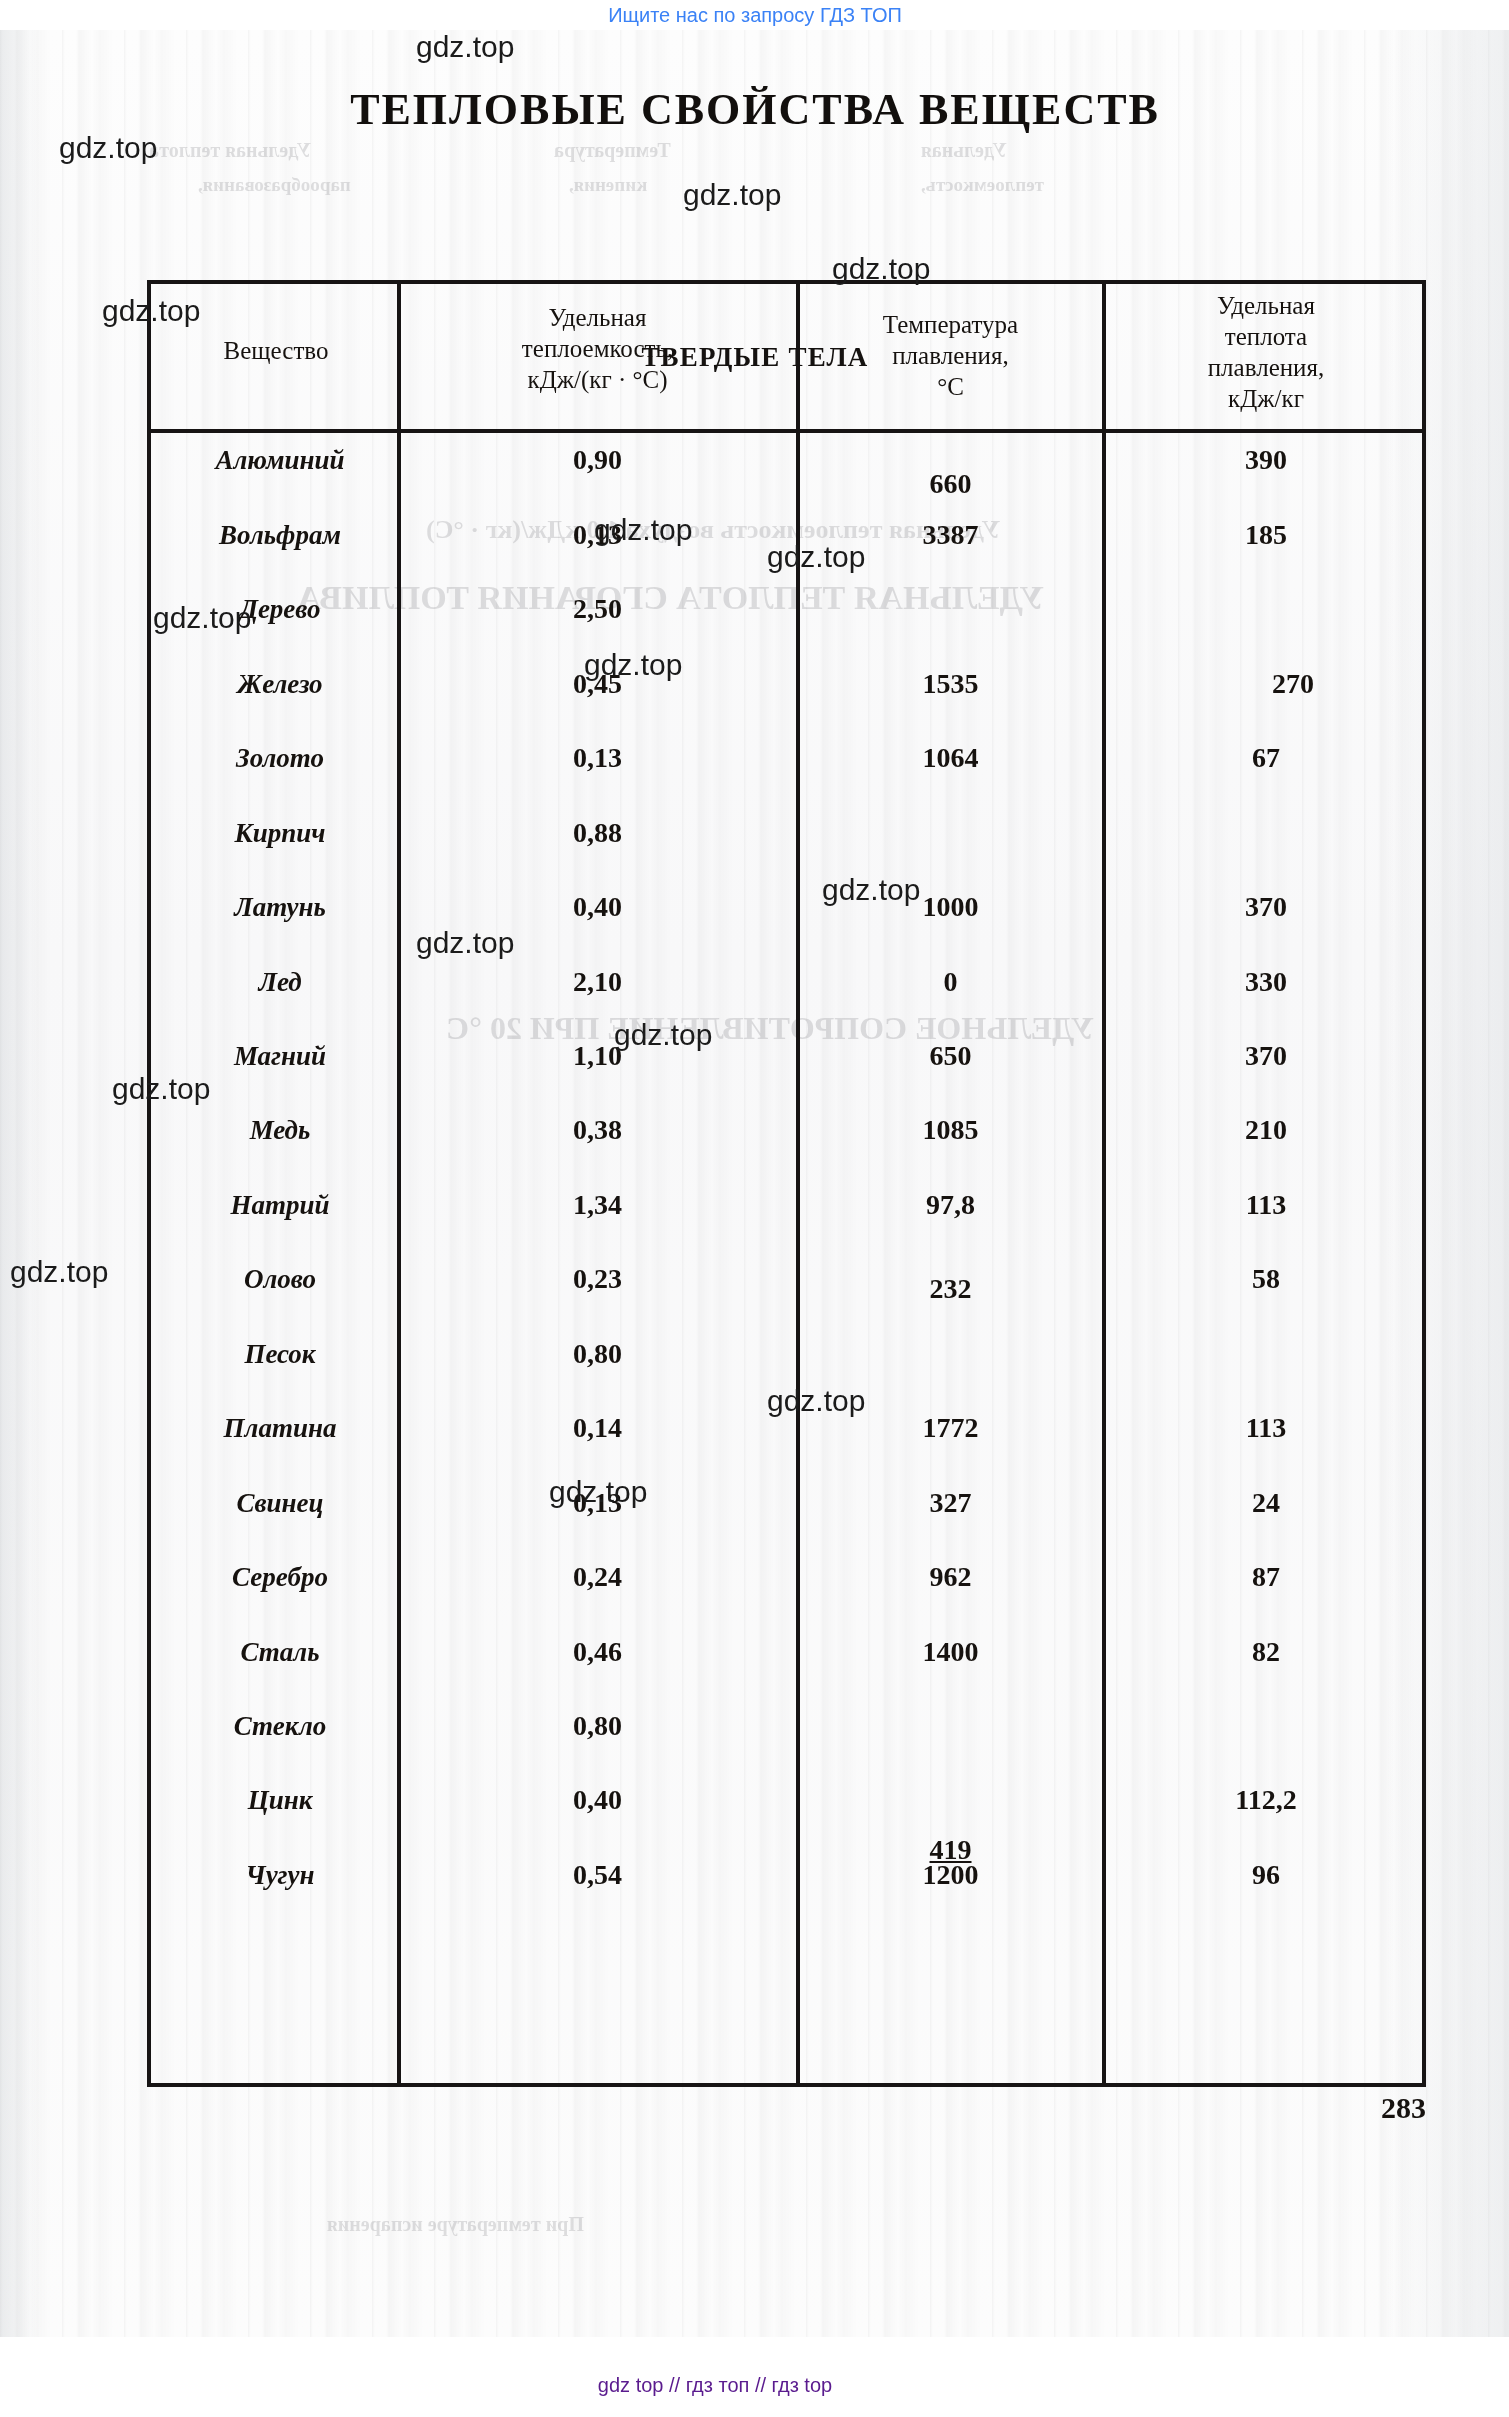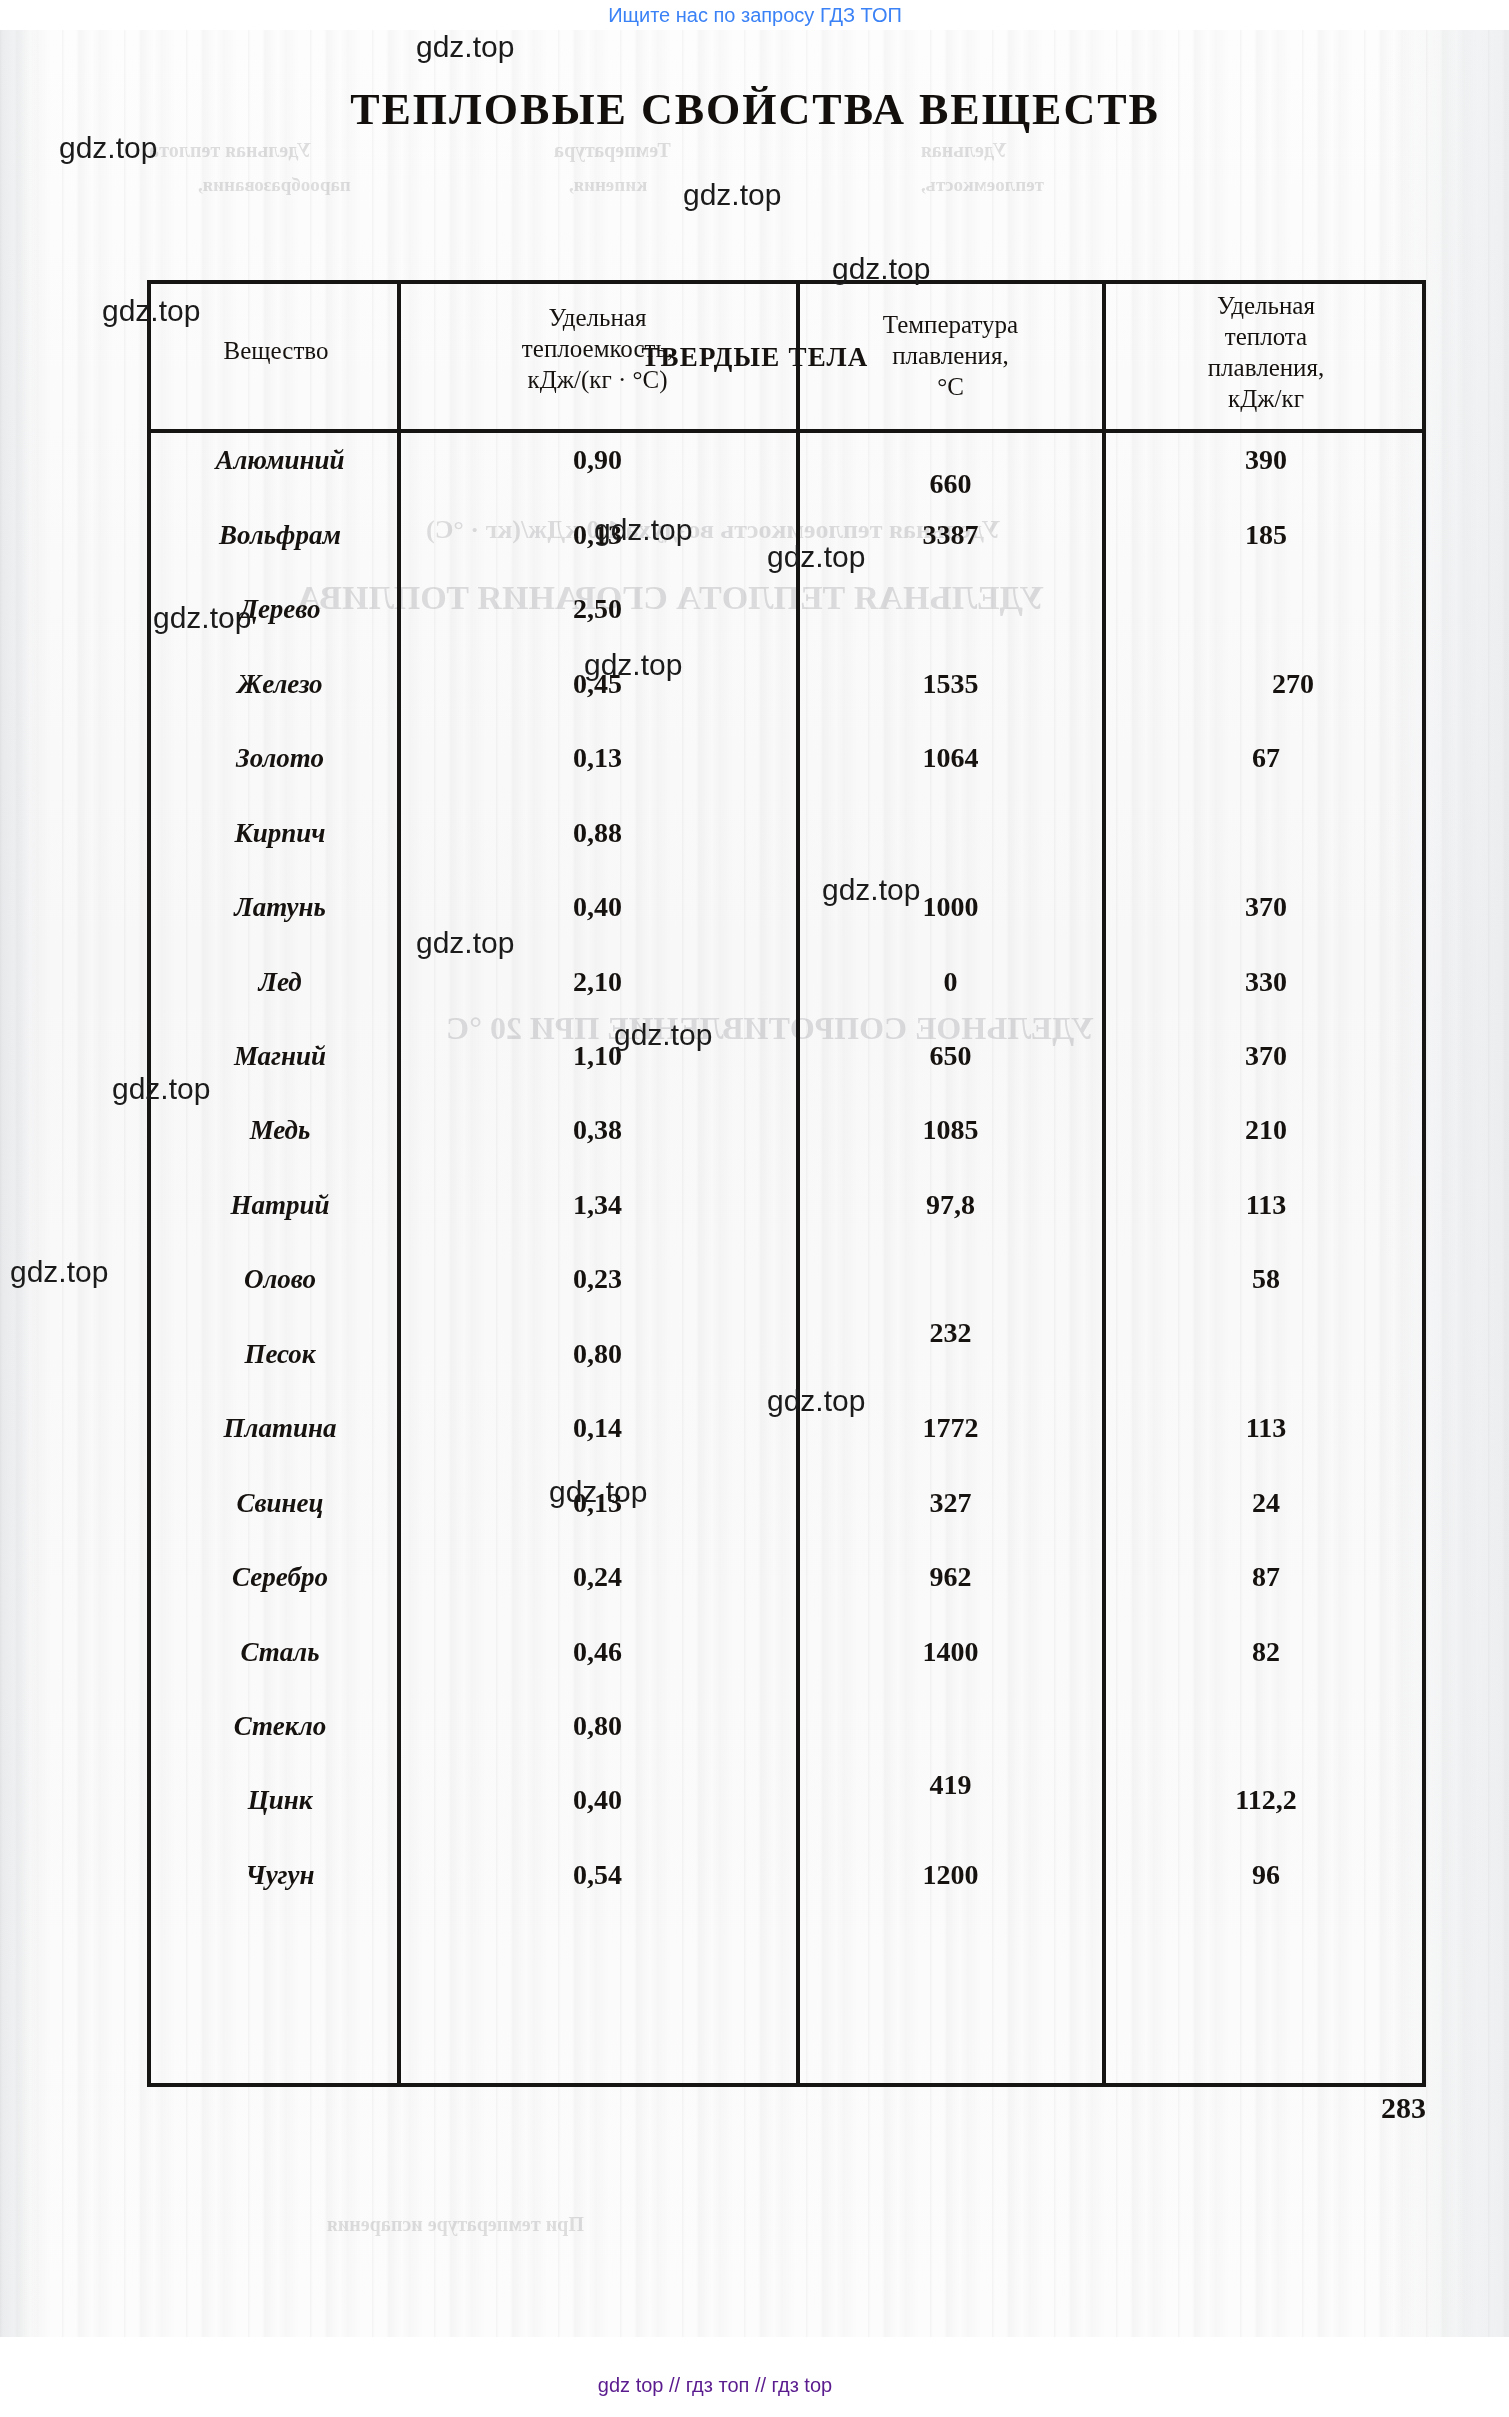--- a/index.html
+++ b/index.html
@@ -241,21 +241,21 @@
       <div class="cell rowtext c-name" style="top: 831px;">Медь</div>
       <div class="cell rowval c-cap" style="top: 831px;">0,38</div>
       <div class="cell rowval c-melt" style="top: 831px;">1085</div>
       <div class="cell rowval c-heat" style="top: 831px;">210</div>
       <div class="cell rowtext c-name" style="top: 906px;">Натрий</div>
       <div class="cell rowval c-cap" style="top: 906px;">1,34</div>
       <div class="cell rowval c-melt" style="top: 906px;">97,8</div>
       <div class="cell rowval c-heat" style="top: 906px;">113</div>
       <div class="cell rowtext c-name" style="top: 980px;">Олово</div>
       <div class="cell rowval c-cap" style="top: 980px;">0,23</div>
-      <div class="cell rowval c-melt" style="top: 1034px;">232</div>
+      <div class="cell rowval c-melt" style="top: 990px;">232</div>
       <div class="cell rowval c-heat" style="top: 980px;">58</div>
       <div class="cell rowtext c-name" style="top: 1055px;">Песок</div>
       <div class="cell rowval c-cap" style="top: 1055px;">0,80</div>
       <div class="cell rowtext c-name" style="top: 1129px;">Платина</div>
       <div class="cell rowval c-cap" style="top: 1129px;">0,14</div>
       <div class="cell rowval c-melt" style="top: 1129px;">1772</div>
       <div class="cell rowval c-heat" style="top: 1129px;">113</div>
       <div class="cell rowtext c-name" style="top: 1204px;">Свинец</div>
       <div class="cell rowval c-cap" style="top: 1204px;">0,13</div>
       <div class="cell rowval c-melt" style="top: 1204px;">327</div>
@@ -265,21 +265,21 @@
       <div class="cell rowval c-melt" style="top: 1278px;">962</div>
       <div class="cell rowval c-heat" style="top: 1278px;">87</div>
       <div class="cell rowtext c-name" style="top: 1353px;">Сталь</div>
       <div class="cell rowval c-cap" style="top: 1353px;">0,46</div>
       <div class="cell rowval c-melt" style="top: 1353px;">1400</div>
       <div class="cell rowval c-heat" style="top: 1353px;">82</div>
       <div class="cell rowtext c-name" style="top: 1427px;">Стекло</div>
       <div class="cell rowval c-cap" style="top: 1427px;">0,80</div>
       <div class="cell rowtext c-name" style="top: 1501px;">Цинк</div>
       <div class="cell rowval c-cap" style="top: 1501px;">0,40</div>
-      <div class="cell rowval c-melt" style="top: 1486px;">419</div>
+      <div class="cell rowval c-melt" style="top: 1551px; text-decoration: underline;">419</div>
       <div class="cell rowval c-heat" style="top: 1501px;">112,2</div>
       <div class="cell rowtext c-name" style="top: 1576px;">Чугун</div>
       <div class="cell rowval c-cap" style="top: 1576px;">0,54</div>
       <div class="cell rowval c-melt" style="top: 1576px;">1200</div>
       <div class="cell rowval c-heat" style="top: 1576px;">96</div>
     </div>
 </div>
 
 <div class="pageno">283</div>
 

